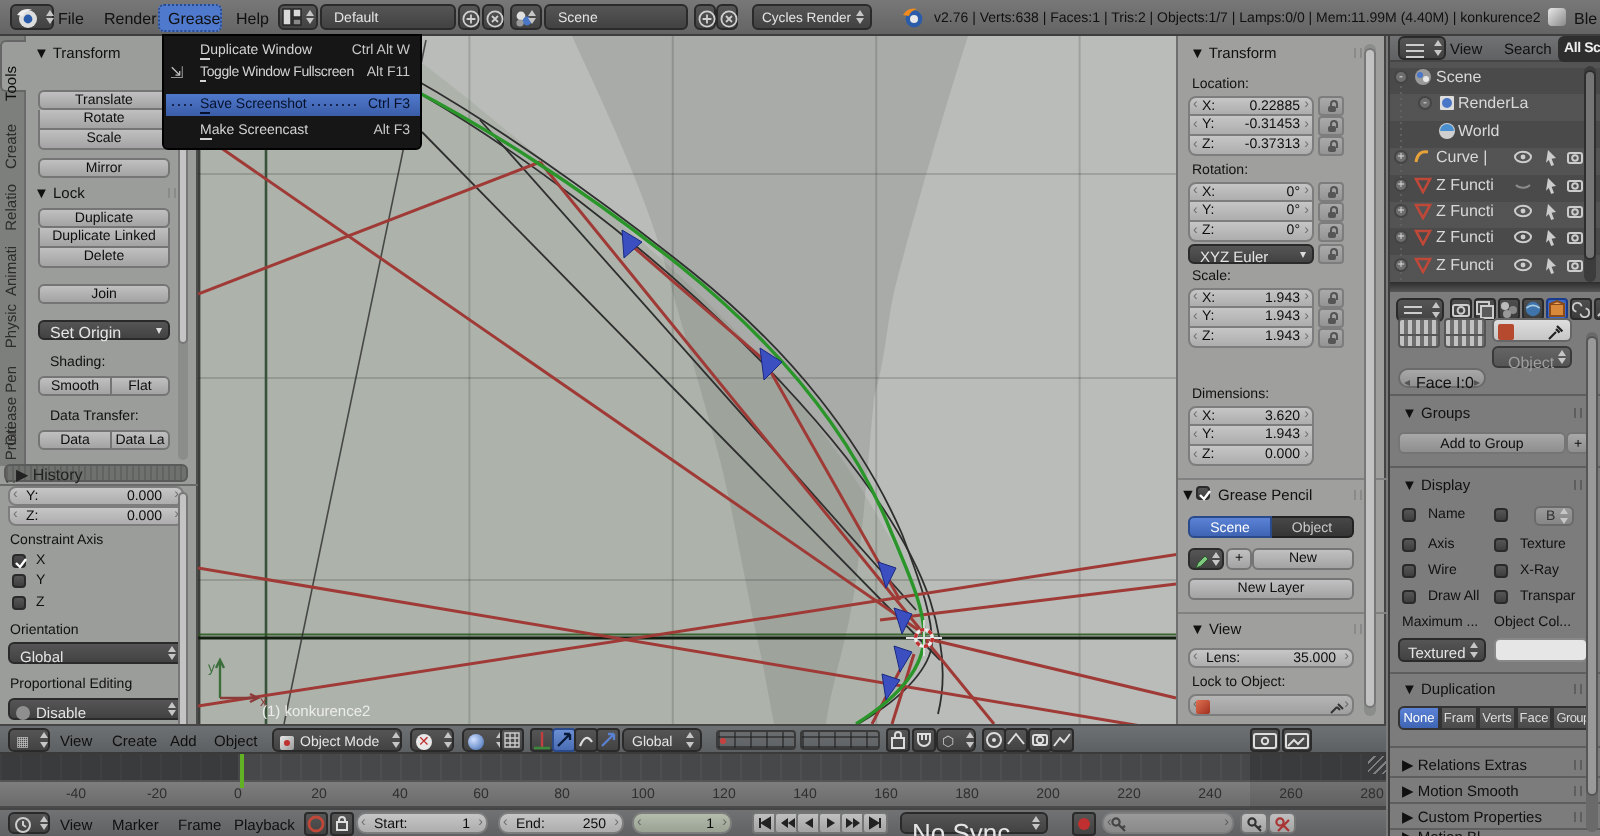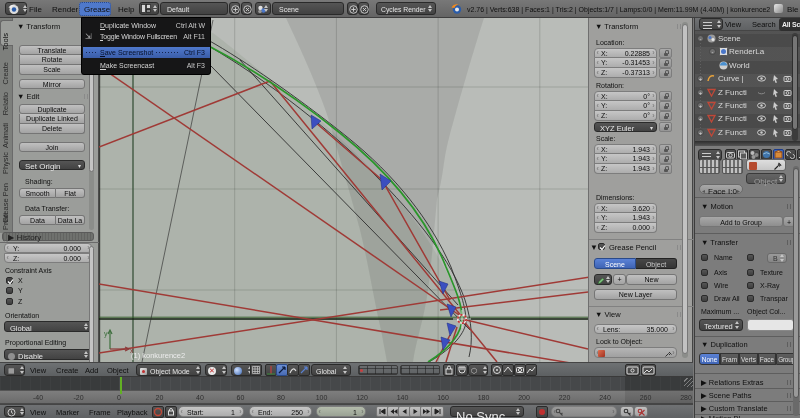--- a/index.html
+++ b/index.html
@@ -204,21 +204,21 @@
   <div class="vtab" style="top:134px;color:#2c2c2c;">Physic</div>
   <div class="vtab" style="top:165px;color:#2c2c2c;">Grease Pen</div>
   <div class="vtab" style="top:195px;color:#2c2c2c;">3D Printi</div>
 
   <div class="lab" style="left:17px;top:4px;font-size:7.5px;">▼ Transform</div>
   <div class="dots" style="left:84px;top:6px;"></div>
   <div class="btn" style="left:19px;top:27px;width:66px;height:10px;line-height:9px;">Translate</div>
   <div class="btn" style="left:19px;top:37px;width:66px;height:10px;line-height:9px;border-top:none;border-radius:0;">Rotate</div>
   <div class="btn" style="left:19px;top:47px;width:66px;height:10px;line-height:9px;border-top:none;border-radius:0 0 3px 3px;">Scale</div>
   <div class="btn" style="left:19px;top:61px;width:66px;height:10px;line-height:9px;">Mirror</div>
-  <div class="lab" style="left:17px;top:74px;font-size:7.5px;">▼ Edit</div>
+  <div class="lab" style="left:17px;top:74px;font-size:7.5px;">▼ Lock</div>
   <div class="dots" style="left:84px;top:76px;"></div>
   <div class="btn" style="left:19px;top:86px;width:66px;height:10px;line-height:9px;">Duplicate</div>
   <div class="btn" style="left:19px;top:96px;width:66px;height:10px;line-height:9px;border-top:none;border-radius:0;">Duplicate Linked</div>
   <div class="btn" style="left:19px;top:106px;width:66px;height:10px;line-height:9px;border-top:none;border-radius:0 0 3px 3px;">Delete</div>
   <div class="btn" style="left:19px;top:124px;width:66px;height:10px;line-height:9px;">Join</div>
   <div class="dd" style="left:19px;top:142px;width:66px;height:10px;">
         <span style="position:absolute;left:5px;top:1px;font-size:8px;">Set Origin</span>
         <span class="dna">▾</span>
       </div>
   <div class="lab" style="left:25px;top:160px;">Shading:</div>
@@ -816,26 +816,26 @@
           <span style="position:absolute;left:7px;top:2.5px;font-size:8px;">Object</span>
           <span class="udar" style="right:1px;">▲<br>▼</span>
         </div>
 
     <div class="abs" style="left:4px;top:38px;width:44px;height:10px;background:linear-gradient(#a8a8a8,#909090);border:1px solid #6a6a6a;border-radius:6px;color:#111;">
           <span style="position:absolute;left:8px;top:1.5px;font-size:8px;">Face I:0</span>
           <span style="position:absolute;left:2px;top:1.5px;font-size:6px;color:#555;">◂</span>
           <span style="position:absolute;right:2px;top:1.5px;font-size:6px;color:#555;">▸</span>
         </div>
     <div class="abs" style="left:0;top:51px;width:106px;height:1px;background:#5e5e5e;"></div>
-    <div class="lab" style="left:6px;top:56px;font-size:7.5px;">▼ Motion</div>
+    <div class="lab" style="left:6px;top:56px;font-size:7.5px;">▼ Groups</div>
     <div class="dots" style="left:92px;top:58px;background:repeating-linear-gradient(90deg,#5e5e5e 0 1px,transparent 1px 3px);"></div>
     <div class="btn" style="left:4px;top:70px;width:84px;height:11px;line-height:11px;background:linear-gradient(#a8a8a8,#8e8e8e);">Add to Group</div>
     <div class="btn" style="left:88px;top:70px;width:12px;height:11px;line-height:11px;background:linear-gradient(#a8a8a8,#8e8e8e);">+</div>
     <div class="abs" style="left:0;top:87px;width:106px;height:1px;background:#5e5e5e;"></div>
-    <div class="lab" style="left:6px;top:92px;font-size:7.5px;">▼ Transfer</div>
+    <div class="lab" style="left:6px;top:92px;font-size:7.5px;">▼ Display</div>
     <div class="dots" style="left:92px;top:94px;background:repeating-linear-gradient(90deg,#5e5e5e 0 1px,transparent 1px 3px);"></div>
     <div class="cb" style="left:6px;top:108px;"></div>
         <div class="lab" style="left:19px;top:108px;">Name</div>
     <div class="cb" style="left:52px;top:108px;"></div>
     <div class="abs" style="left:72px;top:107px;width:20px;height:10px;background:linear-gradient(#9a9a9a,#868686);border:1px solid #6a6a6a;border-radius:3px;color:#333;">
           <span style="position:absolute;left:5px;top:1px;font-size:7px;">B</span>
           <span class="udar" style="right:1px;color:#555;">▲<br>▼</span>
         </div>
     <div class="cb" style="left:6px;top:123px;"></div>
         <div class="lab" style="left:19px;top:123px;">Axis</div>
@@ -861,24 +861,24 @@
     <div class="dots" style="left:92px;top:196px;background:repeating-linear-gradient(90deg,#5e5e5e 0 1px,transparent 1px 3px);"></div>
     <div class="seg" style="left:4px;top:207px;width:21px;background:linear-gradient(#5b82d6,#3f64b4);color:#fff;border-radius:3px 0 0 3px;">None</div>
     <div class="seg" style="left:25px;top:207px;width:19px;">Fram</div>
     <div class="seg" style="left:44px;top:207px;width:19px;">Verts</div>
     <div class="seg" style="left:63px;top:207px;width:18px;">Face</div>
     <div class="seg" style="left:81px;top:207px;width:21px;border-radius:0 3px 3px 0;letter-spacing:-0.3px;">Group</div>
     <div class="abs" style="left:0;top:227px;width:106px;height:1px;background:#5e5e5e;"></div>
     <div class="lab" style="left:6px;top:232px;font-size:7.5px;">▶ Relations Extras</div>
     <div class="dots" style="left:92px;top:234px;background:repeating-linear-gradient(90deg,#5e5e5e 0 1px,transparent 1px 3px);"></div>
     <div class="abs" style="left:0;top:242px;width:106px;height:1px;background:#5e5e5e;"></div>
-    <div class="lab" style="left:6px;top:245px;font-size:7.5px;">▶ Scene Paths</div>
+    <div class="lab" style="left:6px;top:245px;font-size:7.5px;">▶ Motion Smooth</div>
     <div class="dots" style="left:92px;top:247px;background:repeating-linear-gradient(90deg,#5e5e5e 0 1px,transparent 1px 3px);"></div>
     <div class="abs" style="left:0;top:255px;width:106px;height:1px;background:#5e5e5e;"></div>
-    <div class="lab" style="left:6px;top:258px;font-size:7.5px;">▶ Custom Translate</div>
+    <div class="lab" style="left:6px;top:258px;font-size:7.5px;">▶ Custom Properties</div>
     <div class="dots" style="left:92px;top:260px;background:repeating-linear-gradient(90deg,#5e5e5e 0 1px,transparent 1px 3px);"></div>
     <div class="abs" style="left:0;top:268px;width:106px;height:1px;background:#5e5e5e;"></div>
     <div class="lab" style="left:6px;top:268px;font-size:7.5px;">▶ Motion Bl</div>
 
     <div class="abs" style="left:98px;top:20px;width:6px;height:250px;background:#6a6a6a;border-radius:3px;"></div>
     <div class="abs" style="left:98px;top:22px;width:6px;height:230px;background:#999;border:1px solid #555;border-radius:3px;"></div>
   </div>
 </div>
 
 <div class="abs" id="wmenu" style="left:81px;top:17px;width:130px;height:58px;background:#161617;border:1px solid #000;border-radius:0 0 3px 3px;z-index:50;">

